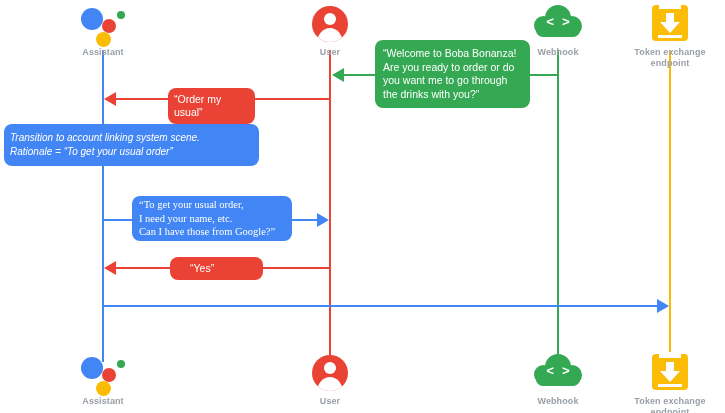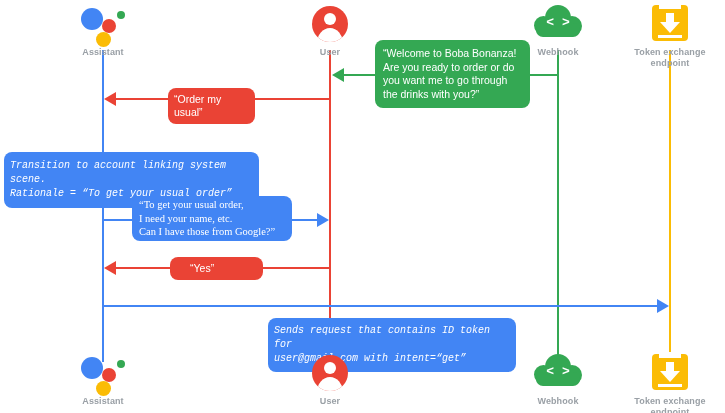--- a/index.html
+++ b/index.html
@@ -155,23 +155,22 @@
     color: #ffffff;
     text-align: left;
     box-sizing: border-box;
     white-space: pre-line;
   }
   .bubble-red   { background: #EA4335; }
   .bubble-blue  { background: #4285F4; }
   .bubble-green { background: #34A853; }
   .bubble-sans  { font-family: "Liberation Sans", sans-serif; }
   .bubble-mono  {
-    font-family: Liberation Mono, monospace;
+    font-family: Liberation Sans, sans-serif;
     font-style: italic;
-    margin-top: 28px;
   }
 </style>
 </head>
 <body>
 
 <div id="diagram">
 
   <div class="lifeline" style="left:102px; top:50px; height:312px; background:#4285F4;"></div>
   <div class="lifeline" style="left:329px; top:50px; height:312px; background:#EA4335;"></div>
   <div class="lifeline" style="left:557px; top:50px; height:312px; background:#34A853;"></div>
@@ -243,22 +242,20 @@
   <div class="bubble bubble-blue bubble-sans" style="left:132px; top:196px; width:160px; padding:2px 7px; font-size:10.5px; line-height:13.5px;font-family:Liberation Serif, serif;">“To get your usual order,
 I need your name, etc.
 Can I have those from Google?”</div>
 
   <div class="msgline" style="left:108px; top:267px; width:222px; background:#EA4335;"></div>
   <div class="arrowhead arrow-left" style="left:104px; top:261px; color:#EA4335;"></div>
   <div class="bubble bubble-red bubble-sans" style="left:170px; top:257px; width:93px; padding:5px 20px; font-size:10.5px; line-height:13px;">“Yes”</div>
 
   <div class="msgline" style="left:102px; top:305px; width:558px; background:#4285F4;"></div>
   <div class="arrowhead arrow-right" style="left:657px; top:299px; color:#4285F4;"></div>
-  <div class="bubble bubble-blue bubble-mono" style="left:268px; top:290px; width:248px; padding:6px 6px; font-size:10px; line-height:14px;">Sends request that contains ID token for
-user@gmail.com with intent=“get”</div>
 
   <div class="actor" style="left:48px; top:352px;">
     <div class="glyph">
       <span class="ga-blue"></span>
         <span class="ga-red"></span>
       <span class="ga-green"></span>
         <span class="ga-yellow"></span>
     </div>
     <div class="caption">Assistant</div>
   </div>

